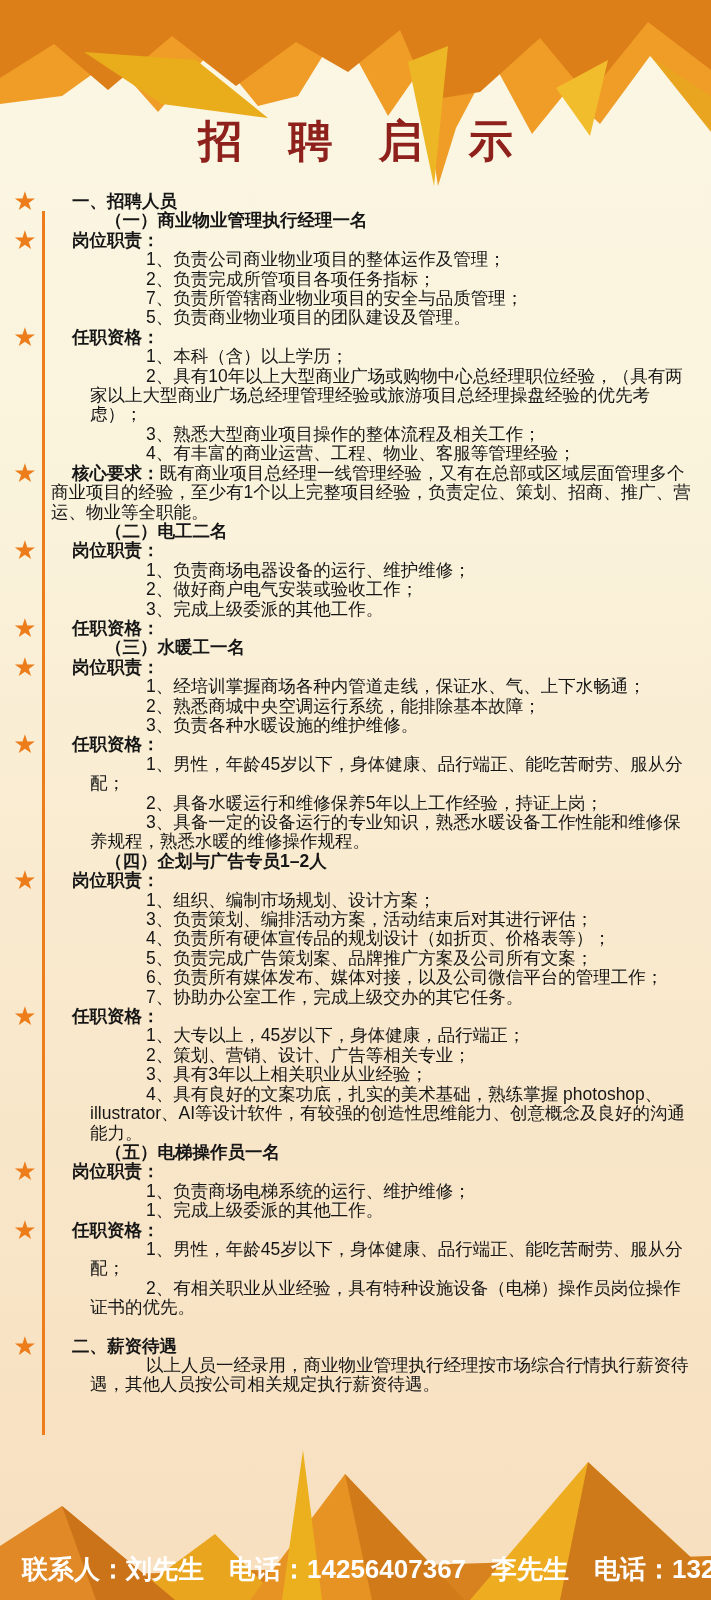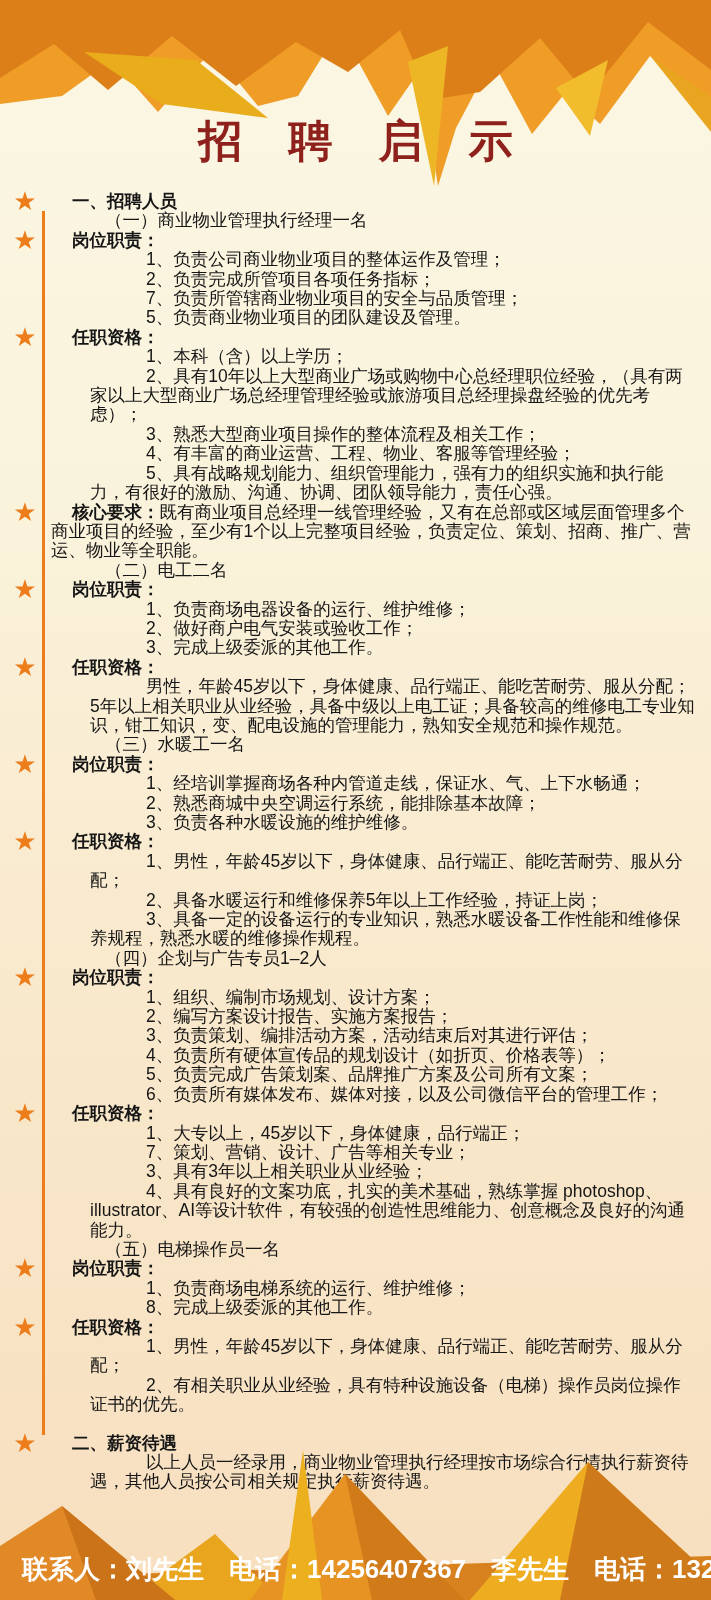--- a/index.html
+++ b/index.html
@@ -16,21 +16,21 @@
     font-size:44px;font-weight:bold;color:#8e211c;letter-spacing:17px;text-indent:17px;
     z-index:2;
   }
   .rail{position:absolute;left:42px;top:211px;width:3px;height:1224px;background:#ed7d1b;z-index:1;}
   .content{
     position:absolute;top:192px;left:0;width:711px;box-sizing:border-box;
     padding:0 15px 0 51px;font-size:17.5px;line-height:19.4px;color:#161616;z-index:2;
   }
   .para{margin:0;position:relative;}
   .para.header{font-weight:bold;text-indent:21px;}
-  .para.subhead{font-weight:normal;text-indent:54px;}
+  .para.subhead{font-weight:bold;text-indent:54px;}
   .para.item{text-indent:56px;margin-left:39px;}
   .para.lead{text-indent:21px;}
   .para.gap{margin-top:19px;}
   .star{
     position:absolute;left:-46px;top:-4px;width:40px;text-align:center;
     color:#ed7d1b;font-size:26px;line-height:26px;font-weight:normal;text-indent:0;
   }
   .footer{
     position:absolute;bottom:13px;left:22px;right:8px;z-index:4;
     color:#ffffff;font-weight:bold;font-size:26px;white-space:nowrap;
@@ -75,37 +75,35 @@
     <p class="para header"><span class="star">★</span><span>任职资格：</span></p>
 
     <p class="para item"><span>1、本科（含）以上学历；</span></p>
 
     <p class="para item"><span>2、具有10年以上大型商业广场或购物中心总经理职位经验，（具有两家以上大型商业广场总经理管理经验或旅游项目总经理操盘经验的优先考虑）；</span></p>
 
     <p class="para item"><span>3、熟悉大型商业项目操作的整体流程及相关工作；</span></p>
 
     <p class="para item"><span>4、有丰富的商业运营、工程、物业、客服等管理经验；</span></p>
 
-    <p class="para item"><span>5、具有战略规划能力、组织管理能力，强有力的组织实施和执行能力，有很好的激励、沟通、协调、团队领导能力，责任心强。</span></p>
 
     <p class="para lead"><span class="star">★</span><b>核心要求：</b><span>既有商业项目总经理一线管理经验，又有在总部或区域层面管理多个商业项目的经验，至少有1个以上完整项目经验，负责定位、策划、招商、推广、营运、物业等全职能。</span></p>
 
     <p class="para subhead"><span>（二）电工二名</span></p>
 
     <p class="para header"><span class="star">★</span><span>岗位职责：</span></p>
 
     <p class="para item"><span>1、负责商场电器设备的运行、维护维修；</span></p>
 
     <p class="para item"><span>2、做好商户电气安装或验收工作；</span></p>
 
     <p class="para item"><span>3、完成上级委派的其他工作。</span></p>
 
     <p class="para header"><span class="star">★</span><span>任职资格：</span></p>
 
-    <p class="para item"><span>男性，年龄45岁以下，身体健康、品行端正、能吃苦耐劳、服从分配；5年以上相关职业从业经验，具备中级以上电工证；具备较高的维修电工专业知识，钳工知识，变、配电设施的管理能力，熟知安全规范和操作规范。</span></p>
 
     <p class="para subhead"><span>（三）水暖工一名</span></p>
 
     <p class="para header"><span class="star">★</span><span>岗位职责：</span></p>
 
     <p class="para item"><span>1、经培训掌握商场各种内管道走线，保证水、气、上下水畅通；</span></p>
 
     <p class="para item"><span>2、熟悉商城中央空调运行系统，能排除基本故障；</span></p>
 
     <p class="para item"><span>3、负责各种水暖设施的维护维修。</span></p>
@@ -117,48 +115,48 @@
     <p class="para item"><span>2、具备水暖运行和维修保养5年以上工作经验，持证上岗；</span></p>
 
     <p class="para item"><span>3、具备一定的设备运行的专业知识，熟悉水暖设备工作性能和维修保养规程，熟悉水暖的维修操作规程。</span></p>
 
     <p class="para subhead"><span>（四）企划与广告专员1–2人</span></p>
 
     <p class="para header"><span class="star">★</span><span>岗位职责：</span></p>
 
     <p class="para item"><span>1、组织、编制市场规划、设计方案；</span></p>
 
-    <p class="para item"><span>2、编写方案设计报告、实施方案报告；</span></p>
 
     <p class="para item"><span>3、负责策划、编排活动方案，活动结束后对其进行评估；</span></p>
 
     <p class="para item"><span>4、负责所有硬体宣传品的规划设计（如折页、价格表等）；</span></p>
 
     <p class="para item"><span>5、负责完成广告策划案、品牌推广方案及公司所有文案；</span></p>
 
     <p class="para item"><span>6、负责所有媒体发布、媒体对接，以及公司微信平台的管理工作；</span></p>
 
+    <p class="para item"><span>7、协助办公室工作，完成上级交办的其它任务。</span></p>
 
     <p class="para header"><span class="star">★</span><span>任职资格：</span></p>
 
     <p class="para item"><span>1、大专以上，45岁以下，身体健康，品行端正；</span></p>
 
-    <p class="para item"><span>7、策划、营销、设计、广告等相关专业；</span></p>
+    <p class="para item"><span>2、策划、营销、设计、广告等相关专业；</span></p>
 
     <p class="para item"><span>3、具有3年以上相关职业从业经验；</span></p>
 
     <p class="para item"><span>4、具有良好的文案功底，扎实的美术基础，熟练掌握 photoshop、illustrator、AI等设计软件，有较强的创造性思维能力、创意概念及良好的沟通能力。</span></p>
 
     <p class="para subhead"><span>（五）电梯操作员一名</span></p>
 
     <p class="para header"><span class="star">★</span><span>岗位职责：</span></p>
 
     <p class="para item"><span>1、负责商场电梯系统的运行、维护维修；</span></p>
 
-    <p class="para item"><span>8、完成上级委派的其他工作。</span></p>
+    <p class="para item"><span>1、完成上级委派的其他工作。</span></p>
 
     <p class="para header"><span class="star">★</span><span>任职资格：</span></p>
 
     <p class="para item"><span>1、男性，年龄45岁以下，身体健康、品行端正、能吃苦耐劳、服从分配；</span></p>
 
     <p class="para item"><span>2、有相关职业从业经验，具有特种设施设备（电梯）操作员岗位操作证书的优先。</span></p>
 
     <p class="para header gap"><span class="star">★</span><span>二、薪资待遇</span></p>
 
     <p class="para item"><span>以上人员一经录用，商业物业管理执行经理按市场综合行情执行薪资待遇，其他人员按公司相关规定执行薪资待遇。</span></p>

